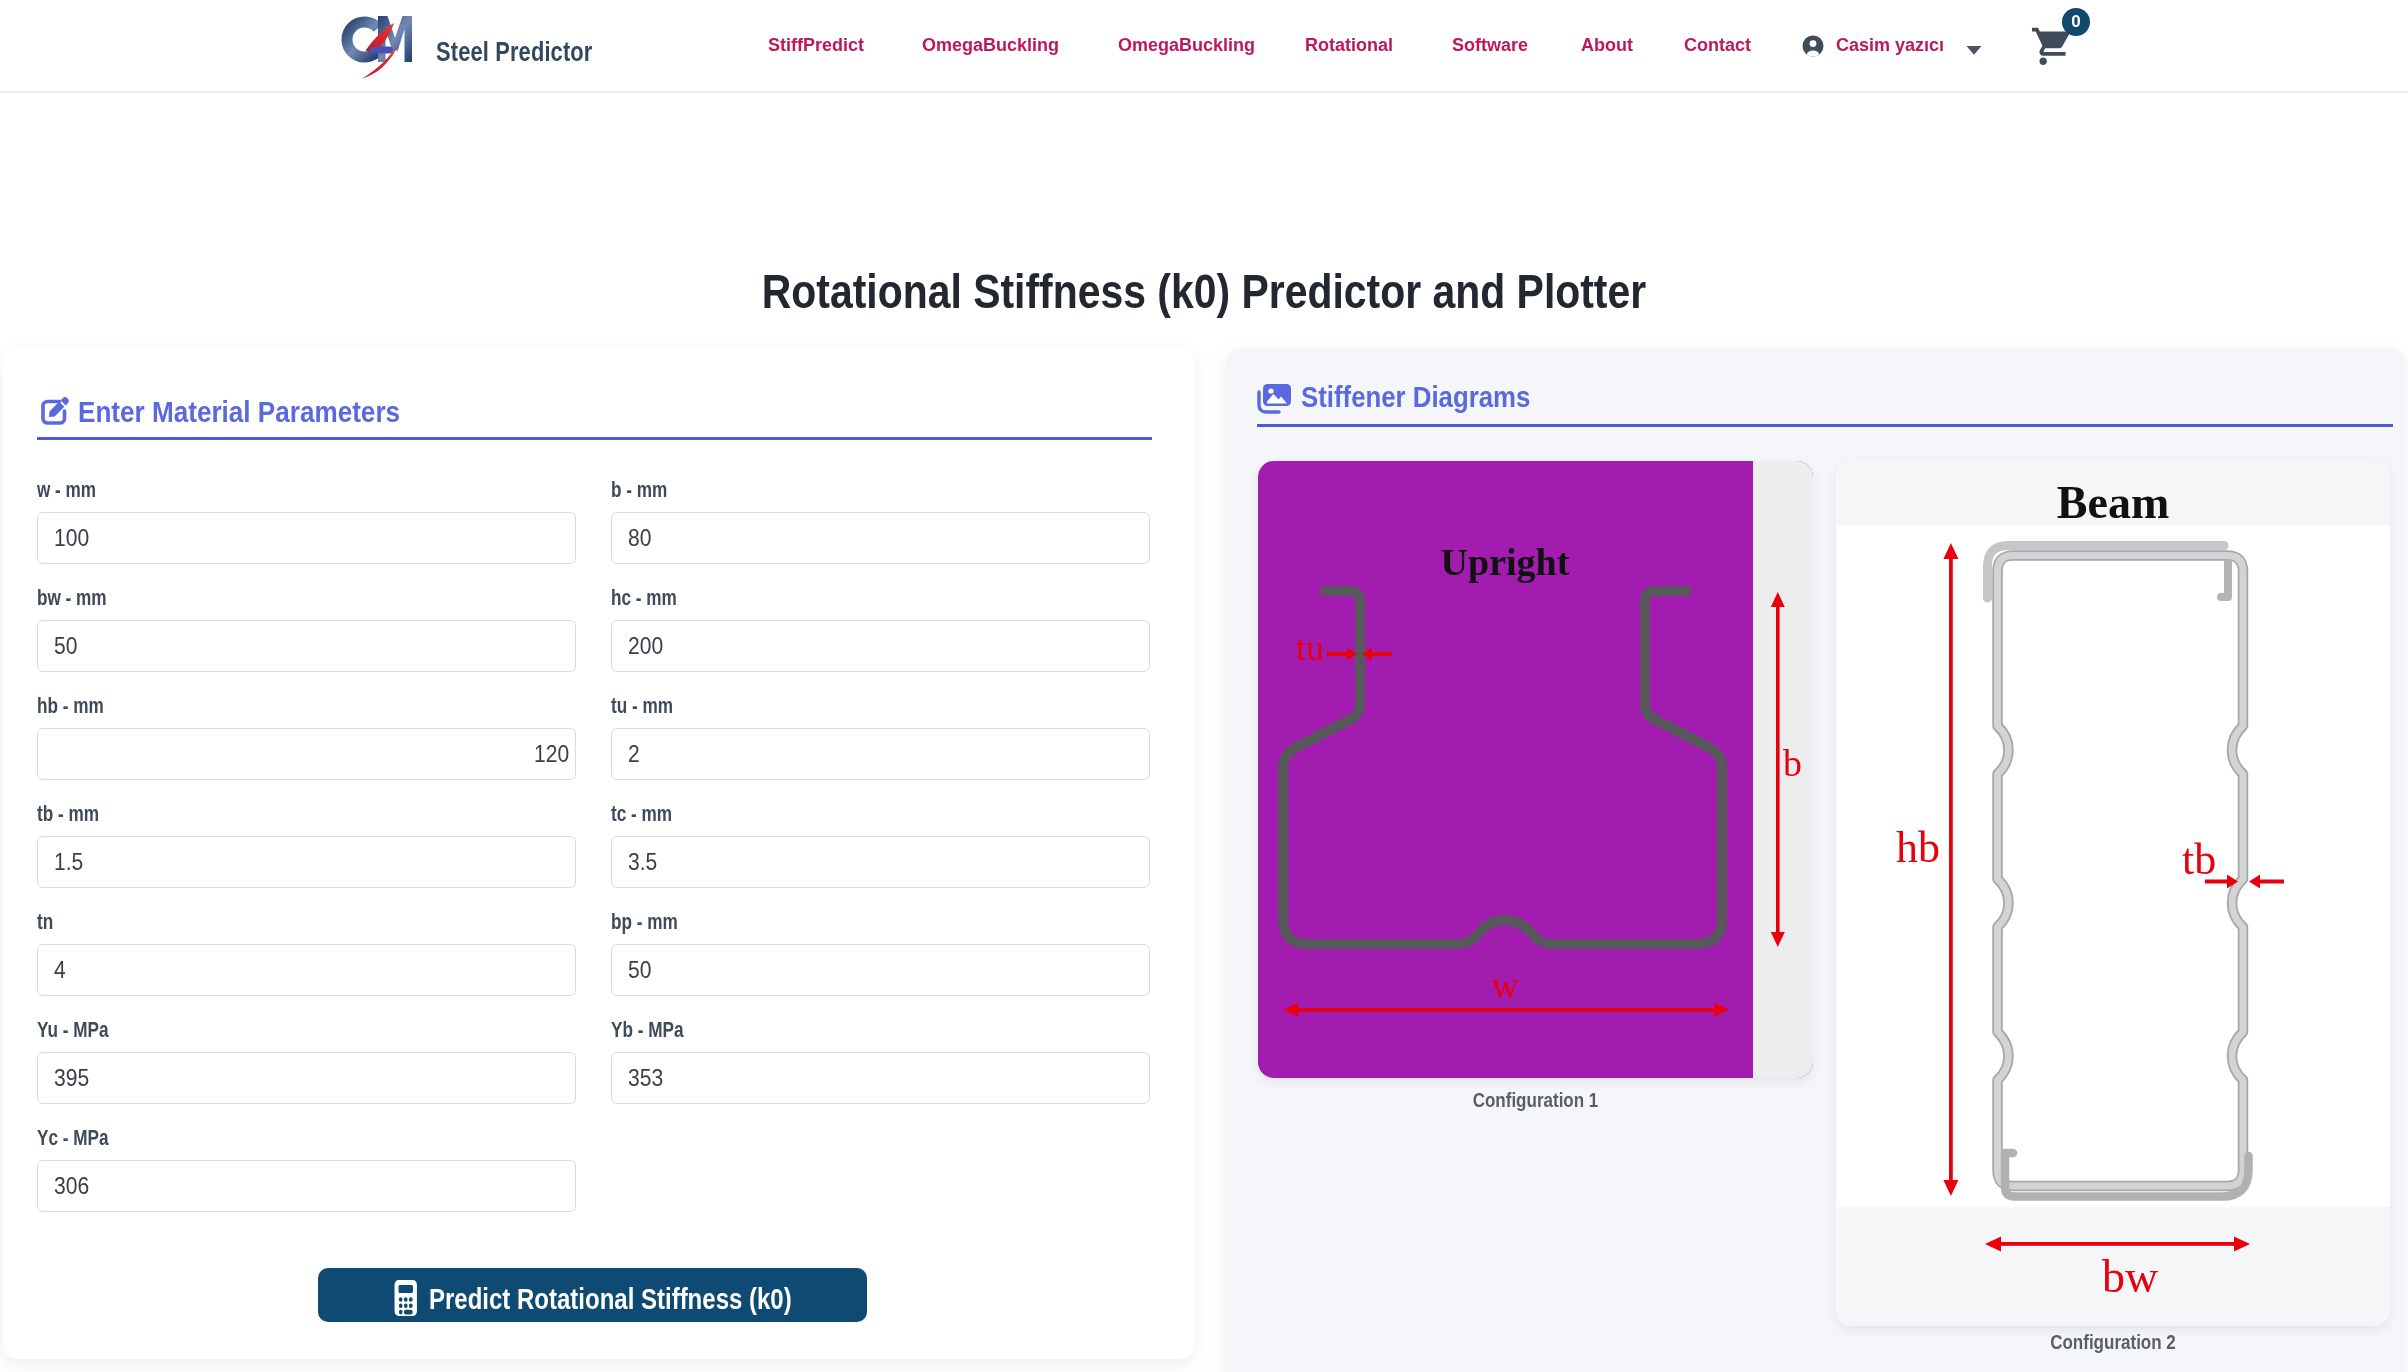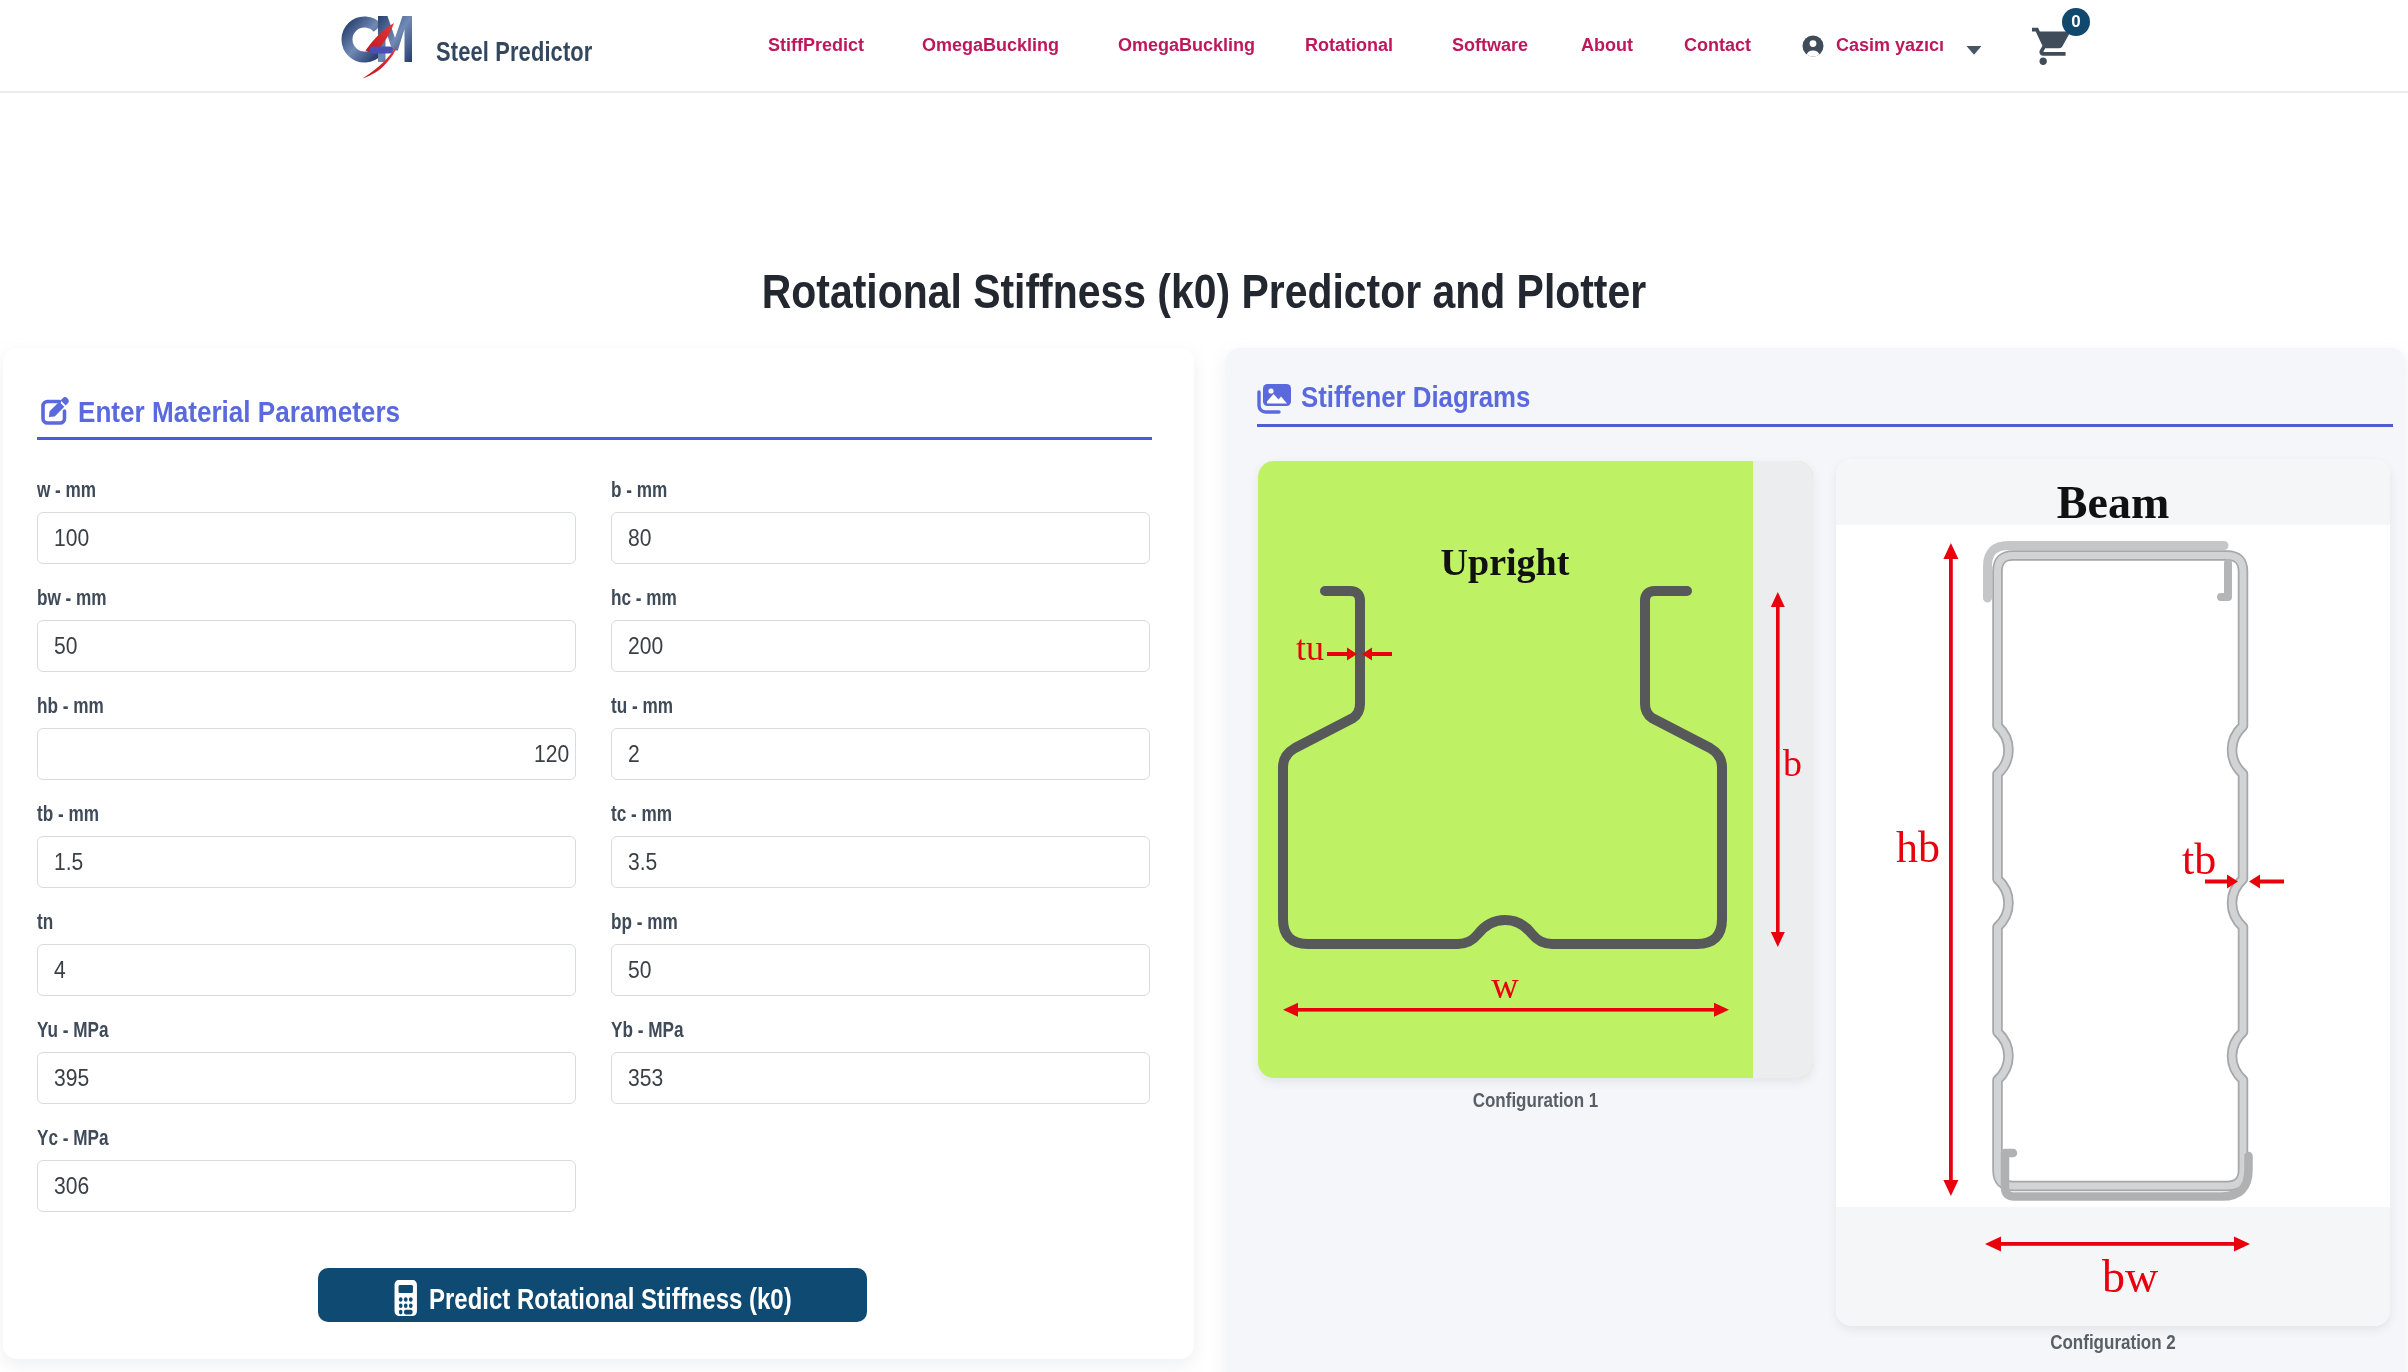--- a/index.html
+++ b/index.html
@@ -16,21 +16,21 @@
   #rightcard { left:1226px; top:348px; width:1179px; height:1100px; background:#f4f6f9; border-radius:14px; box-shadow:0 6px 18px rgba(120,130,150,0.13); }
   .cardhead { font-size:30px; font-weight:700; color:#5b69df; transform-origin:left top; }
   .cardhr { background:#4d5cd5; height:3px; }
   
   .flabel { position:absolute; font-size:22px; font-weight:700; color:#3f4b59; transform:scaleX(0.78); transform-origin:left top; }
   .finput { position:absolute; width:539px; height:52px; border:1.5px solid #d9dcdf; border-radius:6px; background:#fff; font-size:24.5px; color:#3a3f46; line-height:50px; padding-left:16px; }
   .finput i { font-style:normal; display:inline-block; transform:scaleX(0.86); transform-origin:left; }
   #predictbtn { left:315px; top:920px; width:549px; height:54px; background:#0f4a72; border-radius:10px; color:#fff; font-size:30px; font-weight:700; text-align:center; line-height:62px; }
   #btninner { display:inline-block; transform:scaleX(0.8); }
   
-  #conf1 { left:32px; top:113px; width:555px; height:617px; background:#bef264; border-radius:16px; box-shadow:0 4px 10px rgba(80,90,110,0.10); }
+  #conf1 { left:32px; top:113px; width:555px; height:617px; background:#a21caf; border-radius:16px; box-shadow:0 4px 10px rgba(80,90,110,0.10); }
   #conf1strip { right:0; top:0; width:60px; height:617px; background:#ecedef; border-radius:0 16px 16px 0; }
   #conf2 { left:610px; top:111px; width:554px; height:867px; background:#fff; border-radius:16px; box-shadow:0 4px 10px rgba(80,90,110,0.10); }
   .confcap { position:absolute; font-size:21px; font-weight:700; color:#595f66; text-align:center; transform:scaleX(0.81); }
 </style>
 </head>
 <body>
 <div id="navbar" class="abs">
   <div class="abs" id="logo" style="left:341px; top:12px; width:80px; height:74px;">
     <svg width="80" height="74" viewBox="0 0 80 74">
       <defs>

